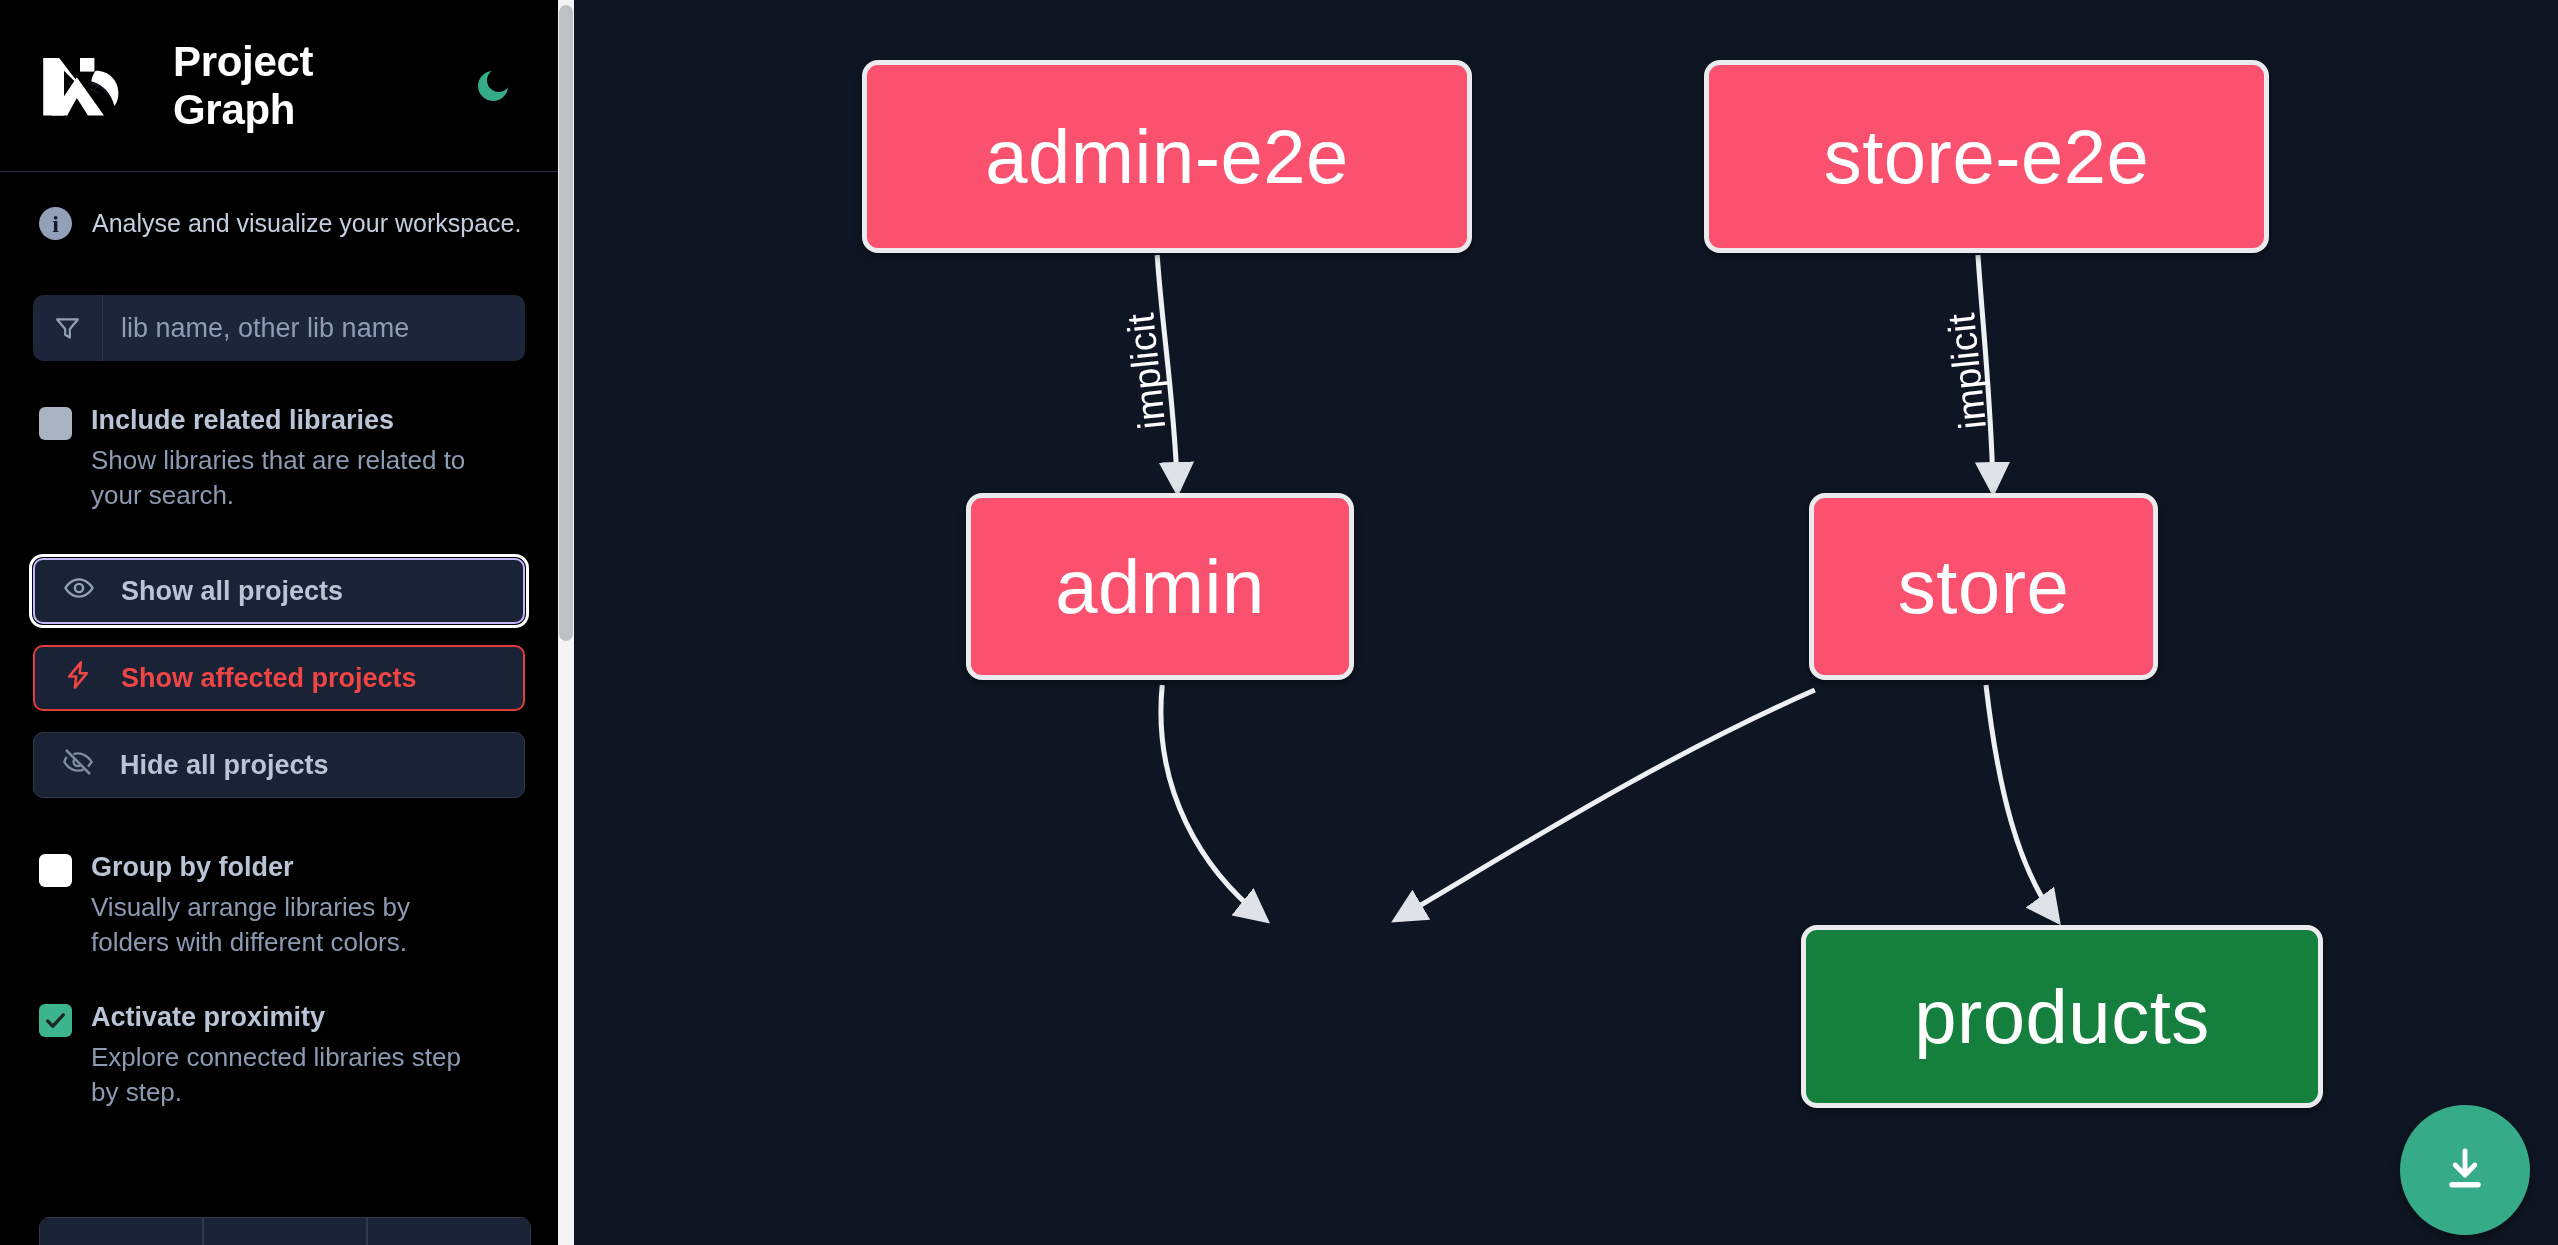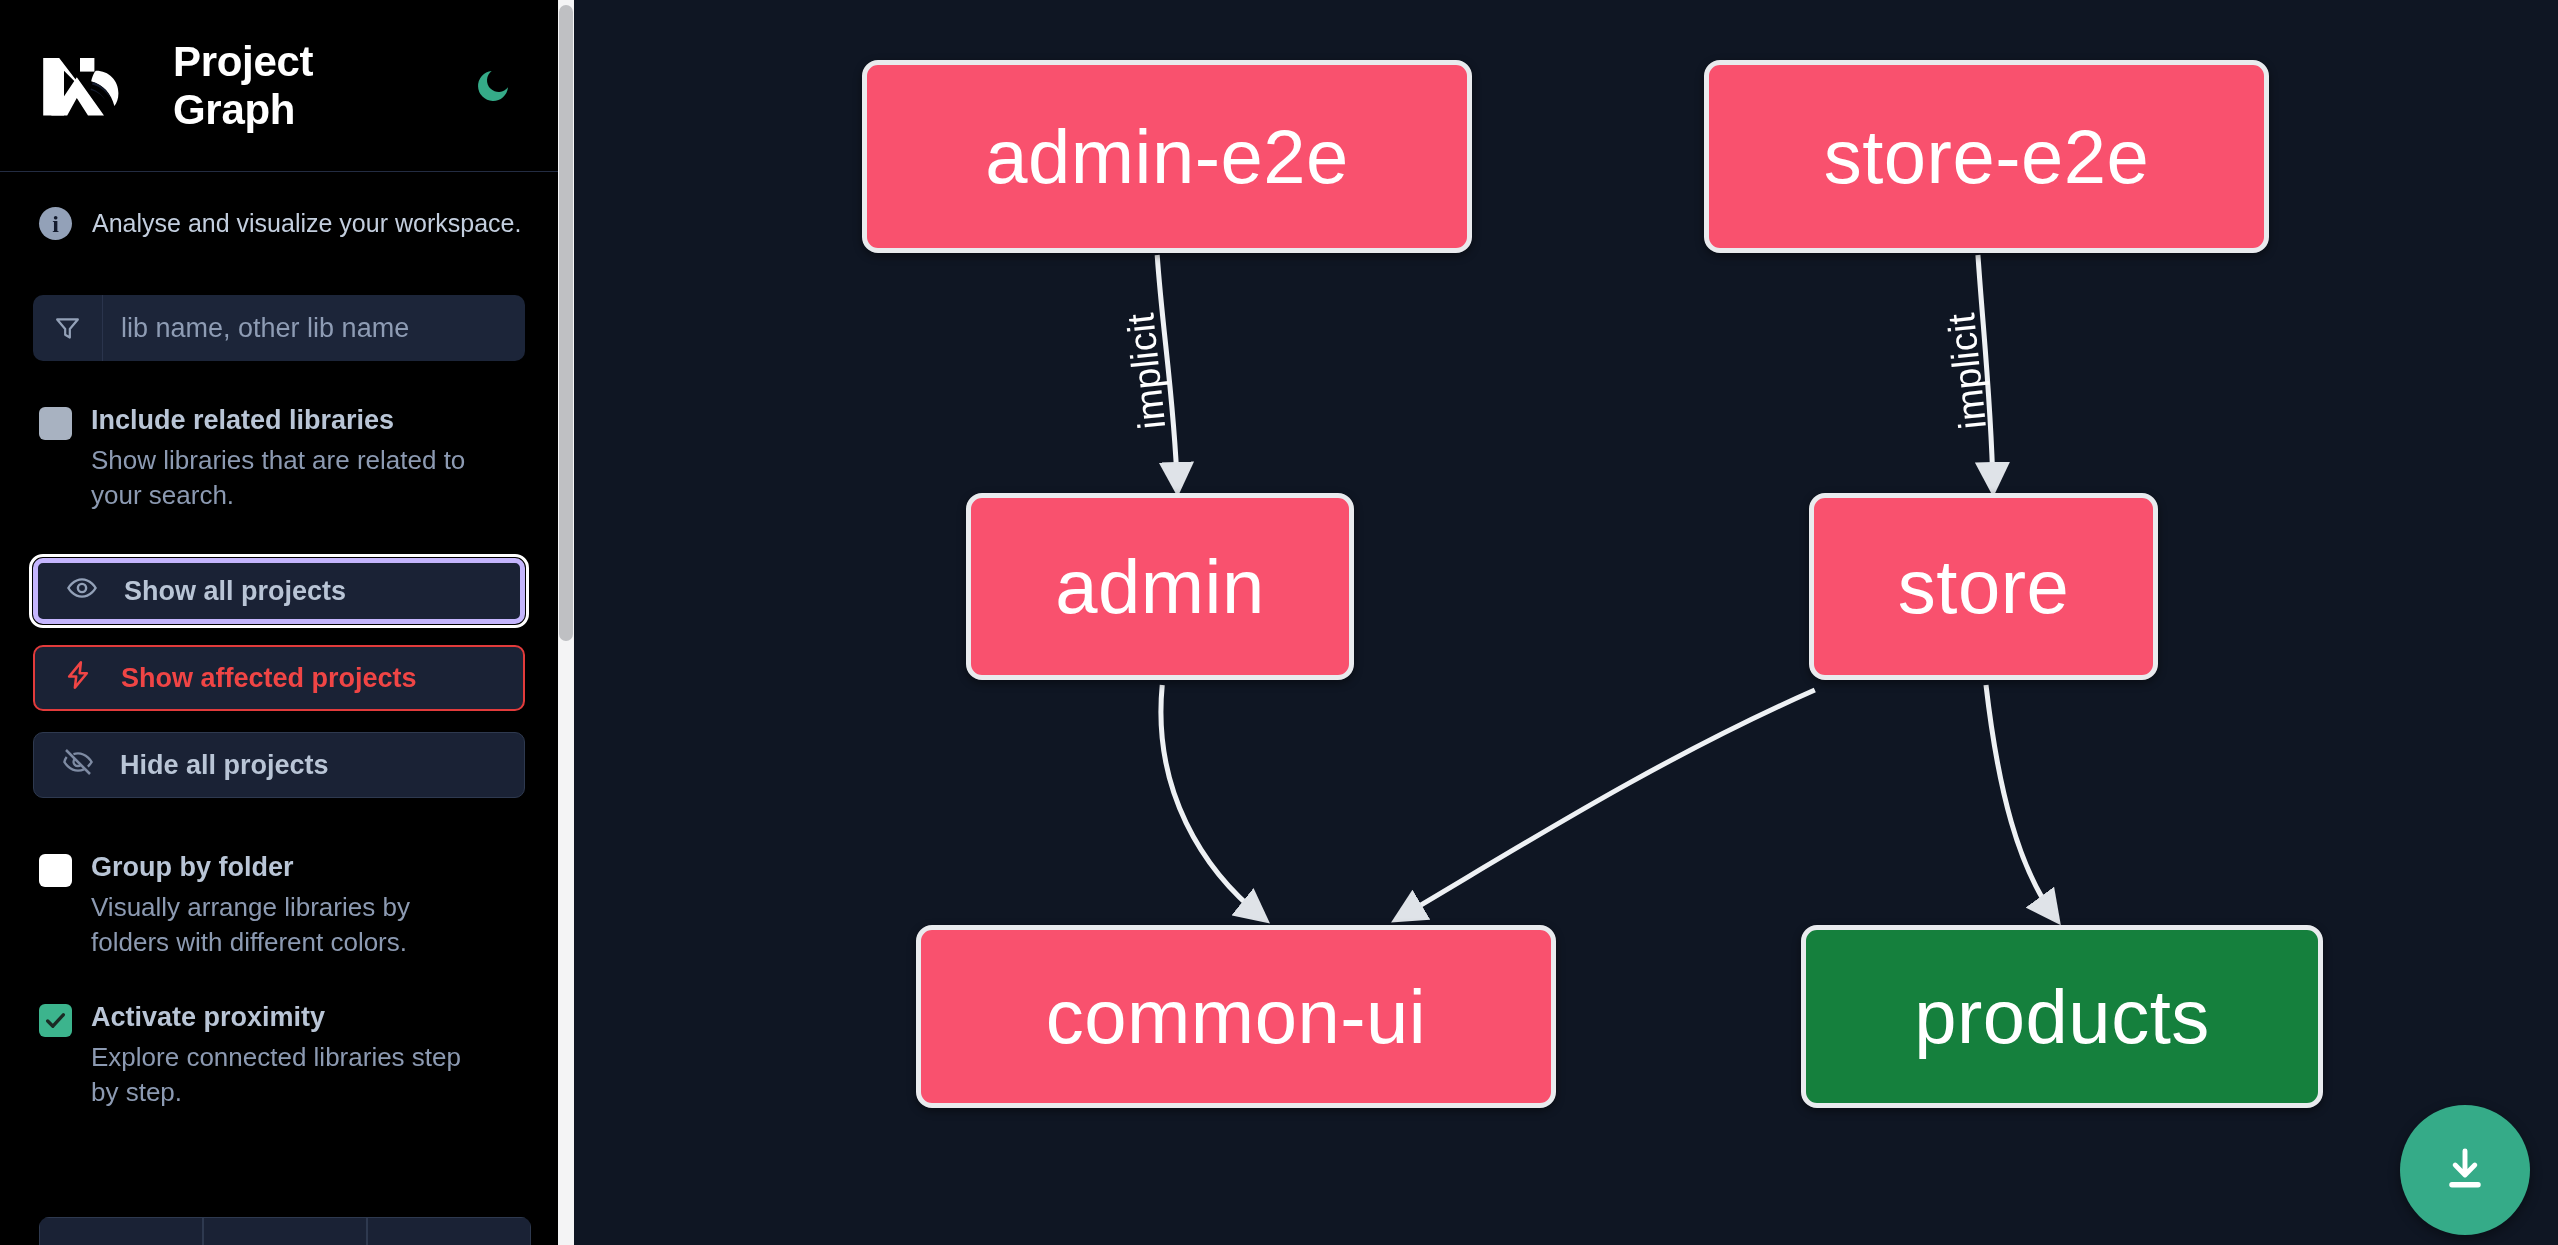--- a/index.html
+++ b/index.html
@@ -96,21 +96,21 @@
   .btn-stack { margin-top: 45px; display: flex; flex-direction: column; gap: 21px; }
   .gbtn {
     width: 492px; height: 66px;
     border-radius: 10px;
     display: flex; align-items: center;
     padding-left: 28px; gap: 26px;
     cursor: pointer; background: #1a2235;
     font-size: 27px; font-weight: 700;
   }
   .gbtn.focus {
-    border: 5px solid #c4b5fd;
+    border: 2px solid #c4b5fd;
     outline: 3px solid #ffffff; outline-offset: 1px;
     color: #b9c5d6;
   }
   .gbtn.danger { border: 2px solid #e23b3b; color: #f04545; }
   .gbtn.plain { border: 1px solid #2e394f; color: #b9c5d6; }
 
   .chk-group2 { margin-top: 52px; padding-left: 6px; display: flex; flex-direction: column; gap: 40px; }
 
   .bottom-group {
     position: absolute; left: 39px; bottom: -38px;
@@ -298,21 +298,20 @@
       <path d="M1418,685 C1430,790 1450,868 1487,918" fill="none" stroke="#eef1f4" stroke-width="5" marker-end="url(#ah)"></path>
 
       <text x="597" y="370" fill="#ffffff" font-size="38" font-family="Liberation Sans, sans-serif" text-anchor="middle" transform="rotate(-96 597 370)">implicit</text>
       <text x="1412" y="370" fill="#ffffff" font-size="38" font-family="Liberation Sans, sans-serif" text-anchor="middle" transform="rotate(-96 1412 370)">implicit</text>
     </svg>
 
     <div class="node pink" style="left:304px;top:60px;width:610px;height:193px;">admin-e2e</div>
     <div class="node pink" style="left:1146px;top:60px;width:565px;height:193px;">store-e2e</div>
     <div class="node pink" style="left:408px;top:493px;width:388px;height:187px;">admin</div>
     <div class="node pink" style="left:1251px;top:493px;width:349px;height:187px;">store</div>
-    <div class="node pink" style="left:358px;top:925px;width:640px;height:183px;">common-ui</div>
     <div class="node slate" style="left:1243px;top:925px;width:522px;height:183px;">products</div>
 
     <div class="fab">
       <svg viewBox="0 0 24 24" width="56" height="56" aria-hidden="true">
         <path fill="none" stroke="#ffffff" stroke-width="2.1" stroke-linecap="round" stroke-linejoin="round" d="M12 3.8v9.6M7.8 9.9 12 14.1l4.2-4.2"></path>
         <line x1="6.4" y1="18.3" x2="17.6" y2="18.3" stroke="#ffffff" stroke-width="2.3" stroke-linecap="round"></line>
       </svg>
     </div>
   </main>
 </div>

